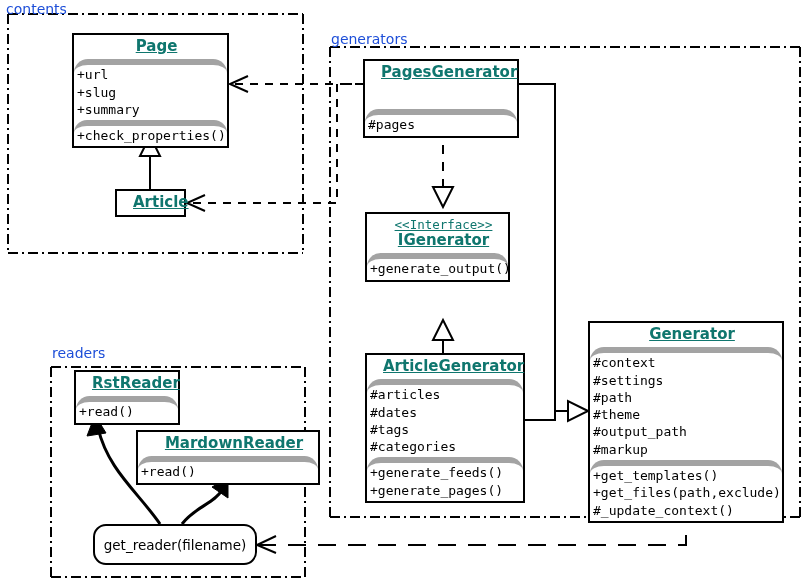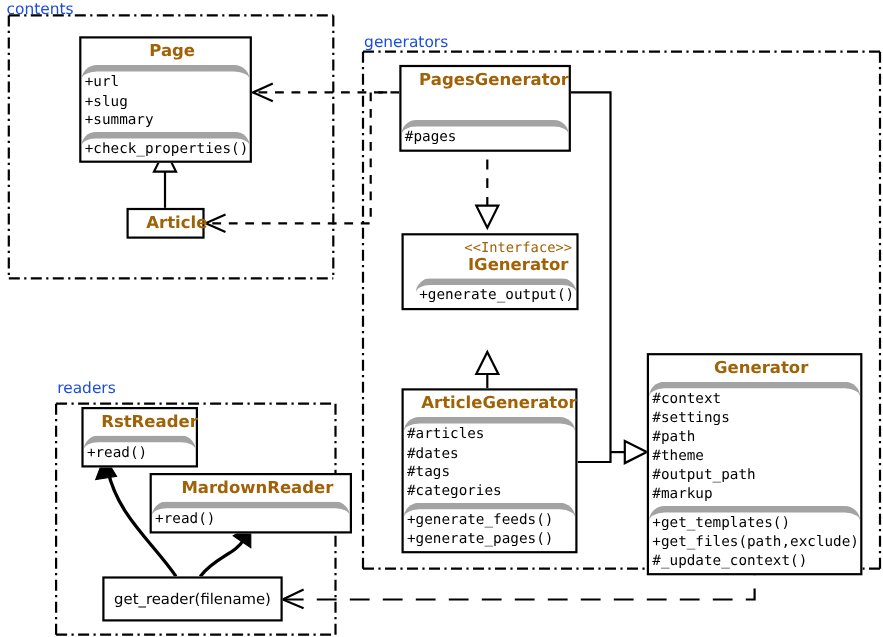--- a/index.html
+++ b/index.html
@@ -36,24 +36,25 @@
     background: #ffffff;
     display: flex;
     flex-direction: column;
   }
   .uml-name {
     box-sizing: border-box;
     font-family: "DejaVu Sans", sans-serif;
     font-weight: bold;
     font-size: 15px;
     text-align: center;
-    color: #a16207;
+    color: #0f766e;
     padding: 3px 4px 4px 16px;
     line-height: 1.15;
     white-space: nowrap;
+    text-decoration: underline;
   }
   .uml-stereotype {
     display: block;
     font-family: "DejaVu Sans Mono", monospace;
     font-weight: normal;
     font-size: 12.5px;
     text-align: center;
     line-height: 1.2;
   }
   .uml-sep {
@@ -189,21 +190,21 @@
     <div class="uml-name">Article</div>
   </div>
 
   <div class="uml-class" style="left:363px; top:59px; width:156px;gap:24px;">
     <div class="uml-name">PagesGenerator</div>
     <div class="uml-compartment uml-sep">
       <div>#pages</div>
     </div>
   </div>
 
-  <div class="uml-class" style="left:365px; top:212px; width:161px;align-items:flex-end;">
+  <div class="uml-class" style="left:365px; top:212px; width:145px;">
     <div class="uml-name">
       <span class="uml-stereotype">&lt;&lt;Interface&gt;&gt;</span>
       <span>IGenerator</span>
     </div>
     <div class="uml-compartment uml-sep">
       <div>+generate_output()</div>
     </div>
   </div>
 
   <div class="uml-class" style="left:365px; top:353px; width:160px;">
@@ -244,17 +245,17 @@
     </div>
   </div>
 
   <div class="uml-class" style="left:136px; top:430px; width:184px;">
     <div class="uml-name">MardownReader</div>
     <div class="uml-compartment uml-sep">
       <div>+read()</div>
     </div>
   </div>
 
-  <div class="plain-box" style="left:93px; top:524px; width:164px; height:41px;">
+  <div class="plain-box" style="left:93px; top:524px; width:164px; height:41px;border-radius:13px;">
     <span>get_reader(filename)</span>
   </div>
 
 </div>
 
 </body></html>

